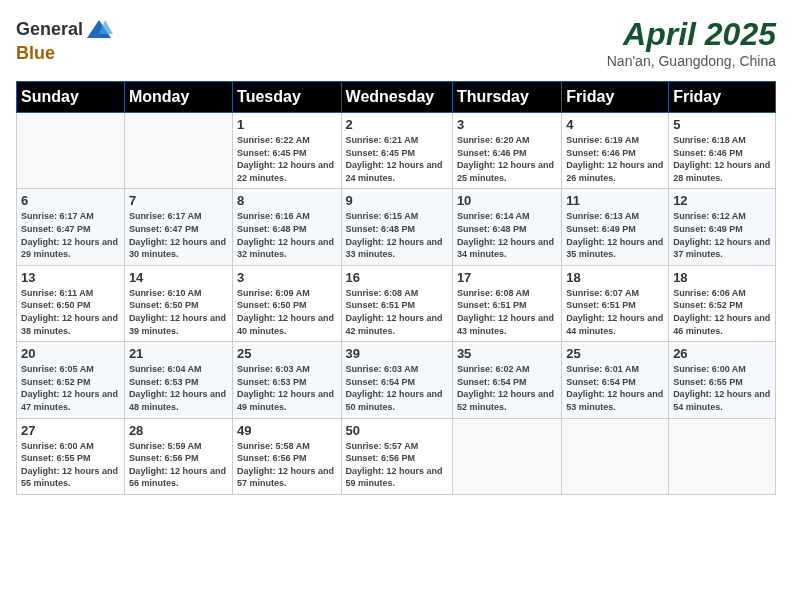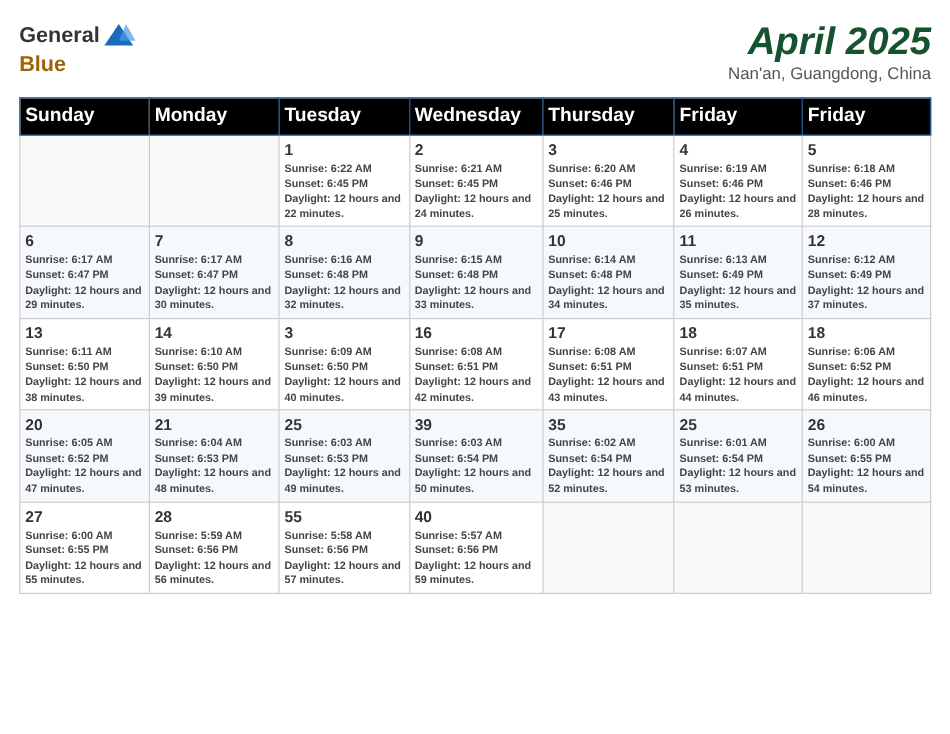--- a/index.html
+++ b/index.html
@@ -254,25 +254,25 @@
         <tr>
           <td>
             <span class="day-number">27</span>
             <div class="day-info">Sunrise: 6:00 AM<br>Sunset: 6:55 PM<br>Daylight: 12 hours and 55 minutes.</div>
           </td>
           <td>
             <span class="day-number">28</span>
             <div class="day-info">Sunrise: 5:59 AM<br>Sunset: 6:56 PM<br>Daylight: 12 hours and 56 minutes.</div>
           </td>
           <td>
-            <span class="day-number">55</span>
+            <span class="day-number">49</span>
             <div class="day-info">Sunrise: 5:58 AM<br>Sunset: 6:56 PM<br>Daylight: 12 hours and 57 minutes.</div>
           </td>
           <td>
-            <span class="day-number">40</span>
+            <span class="day-number">50</span>
             <div class="day-info">Sunrise: 5:57 AM<br>Sunset: 6:56 PM<br>Daylight: 12 hours and 59 minutes.</div>
           </td>
           <td class="empty"></td>
           <td class="empty"></td>
           <td class="empty"></td>
         </tr>
       </tbody>
   </table>
 </div>
 

